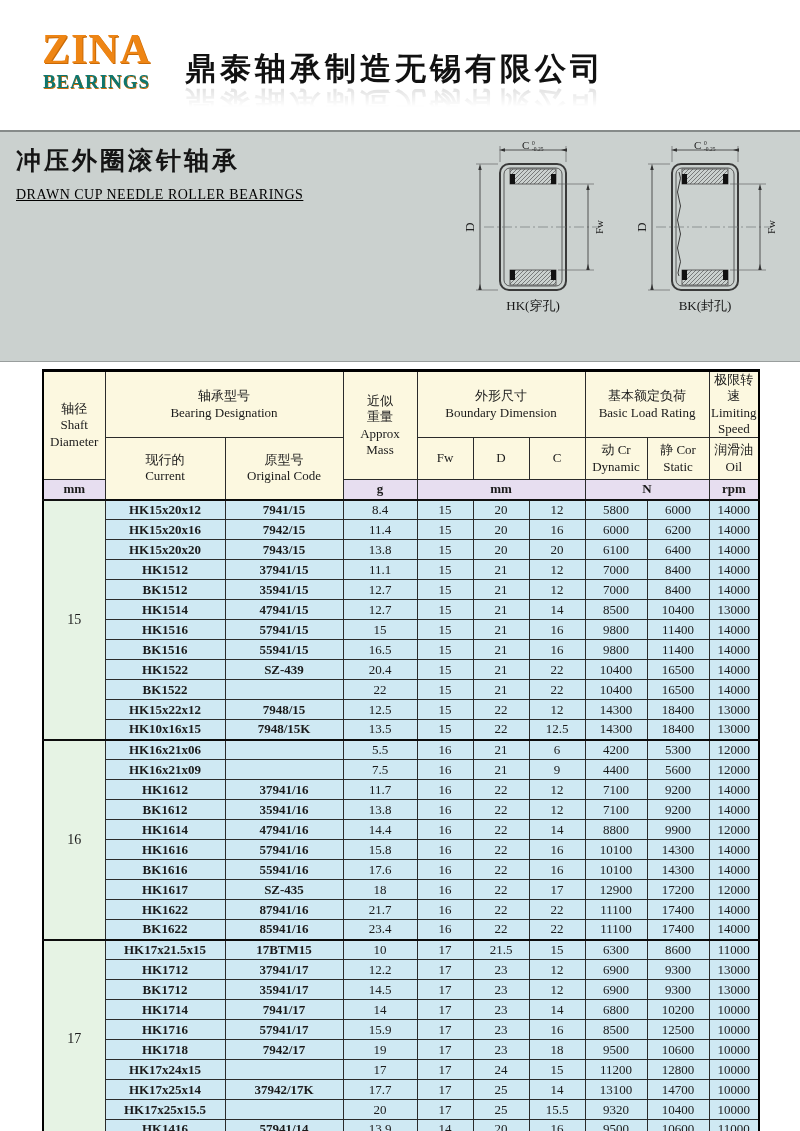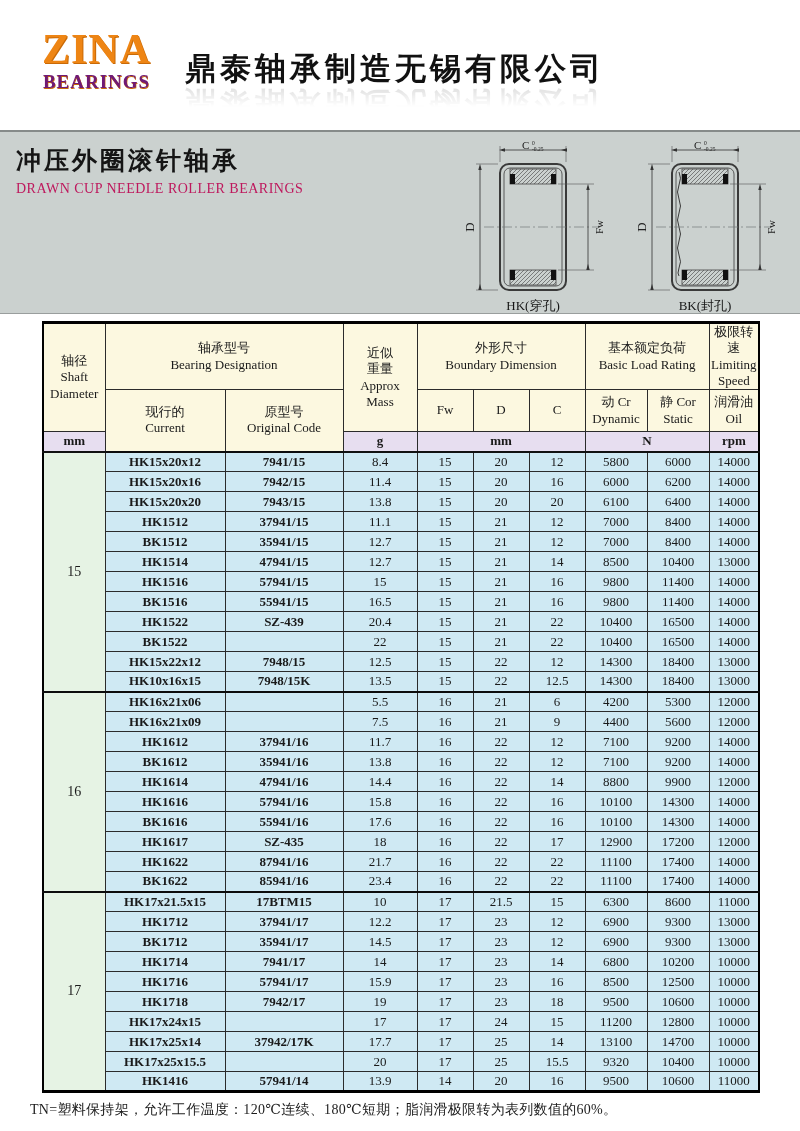--- a/index.html
+++ b/index.html
@@ -14,46 +14,46 @@
   }
 
   
   .top-header { position:relative; height:130px; background:#fff; }
   .logo { position:absolute; left:42px; top:28px; text-align:center; line-height:1; }
   .logo-zina {
     font-size:42px; font-weight:bold; color:#ee8514;
     letter-spacing:1px; text-shadow:1px 1px 0 #c96a07;
   }
   .logo-bearings {
-    font-size:19px; font-weight:bold; color:#701a75;
+    font-size:19px; font-weight:bold; color:#0f766e;
     letter-spacing:1px; margin-top:2px; text-shadow:0.5px 0.5px 0 #c96a07;
   }
   .company-wrap { position:absolute; left:185px; top:48px;text-align:right; }
   .company-name {
     font-size:31px; font-weight:bold; color:#111;
     letter-spacing:4px; white-space:nowrap;
   }
   .company-reflection {
     font-size:31px; font-weight:bold; color:#111;
     letter-spacing:4px; white-space:nowrap;
     transform:scaleY(-1); opacity:0.16;
     -webkit-mask-image:linear-gradient(to top, #000 0%, transparent 60%);
     mask-image:linear-gradient(to top, #000 0%, transparent 60%);
     margin-top:-8px;
   }
 
   
   .banner {
-    position:relative; height:184px; background:#cbd1cf;
+    position:relative; height:232px; background:#cbd1cf;
     border-top:2px solid rgba(50,55,55,0.45);
     border-bottom:1px solid rgba(120,125,125,0.6);
   }
   .banner-titles { padding:12px 0 0 16px; }
   .banner-title-zh { font-size:25px; font-weight:bold; letter-spacing:3px; color:#151515; }
-  .banner-title-en { font-size:14px; color:#be185d; margin-top:4px; letter-spacing:0.5px; }
+  .banner-title-en { font-size:14px; color:#000000; margin-top:10px; letter-spacing:0.5px;text-decoration:underline; }
   .diagram { position:absolute; top:8px; }
   .diagram-hk { left:458px; }
   .diagram-bk { left:630px; }
 
   
   .table-wrap { margin:7px 0 0 42px; width:716px; }
   table {
     border-collapse:collapse; table-layout:fixed; width:716px;
     border:2px solid #000; border-top:3px solid #000; border-bottom:3px solid #000;
     font-family:"Liberation Serif","DejaVu Serif",serif;

